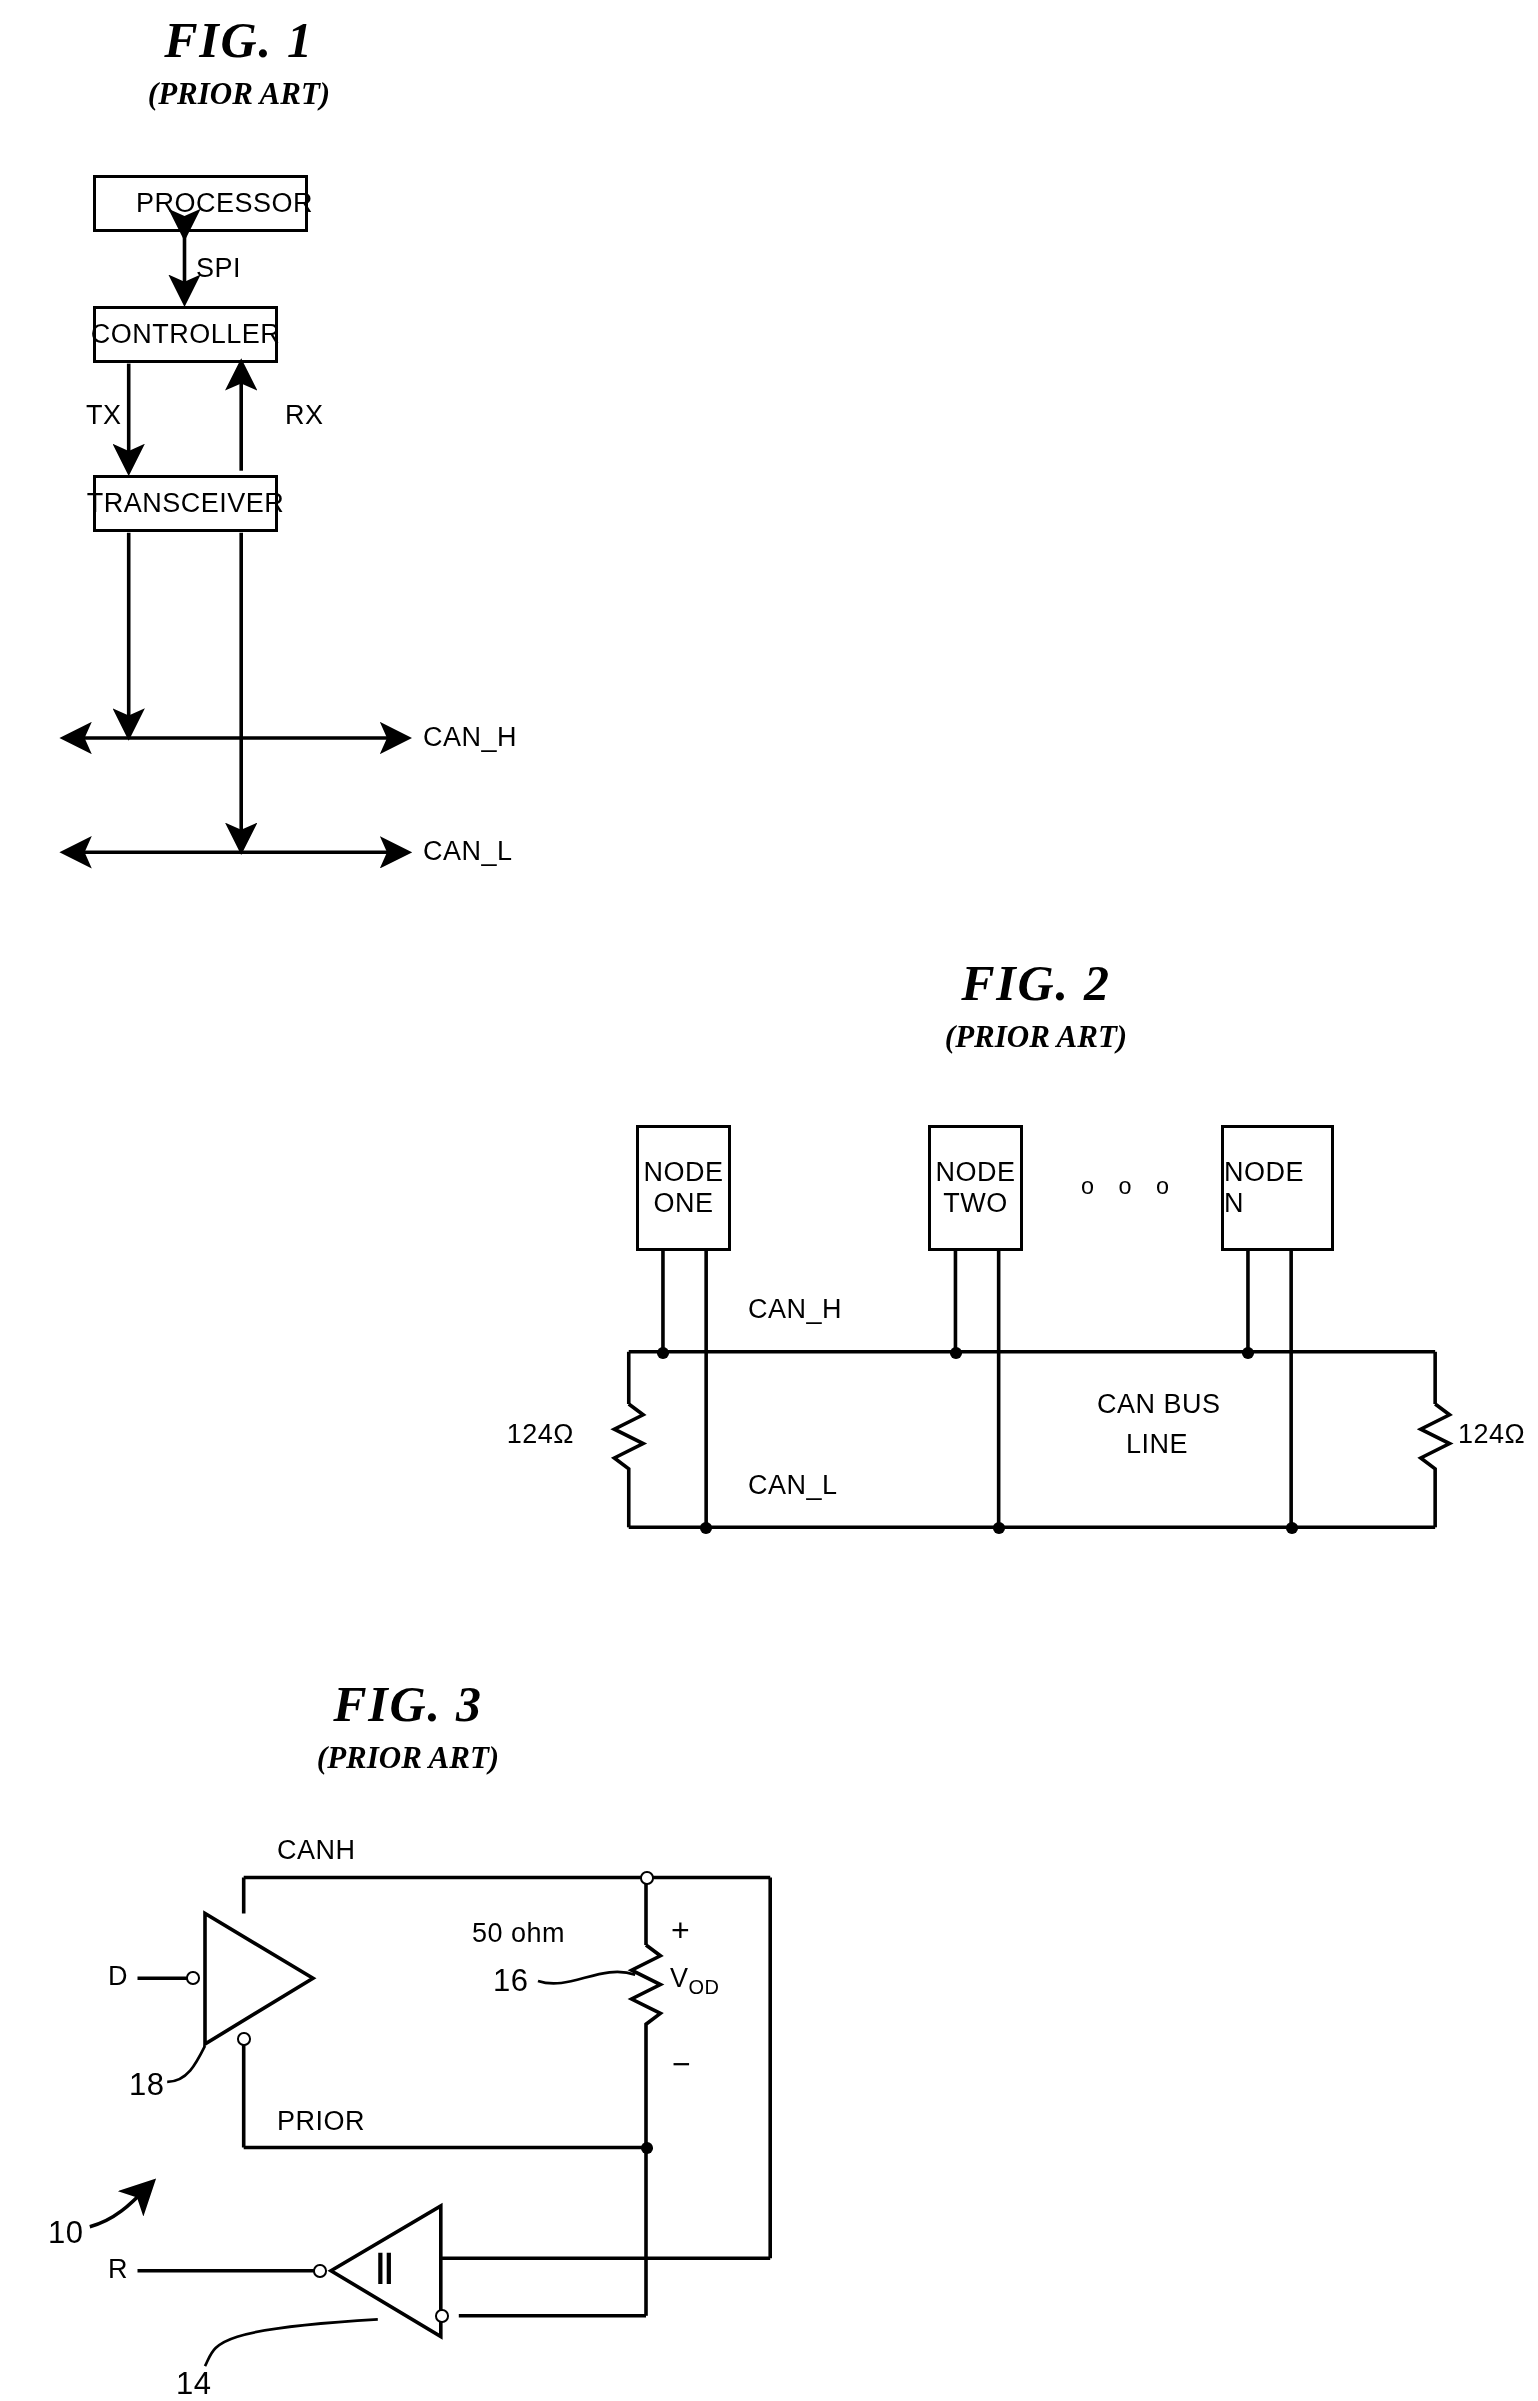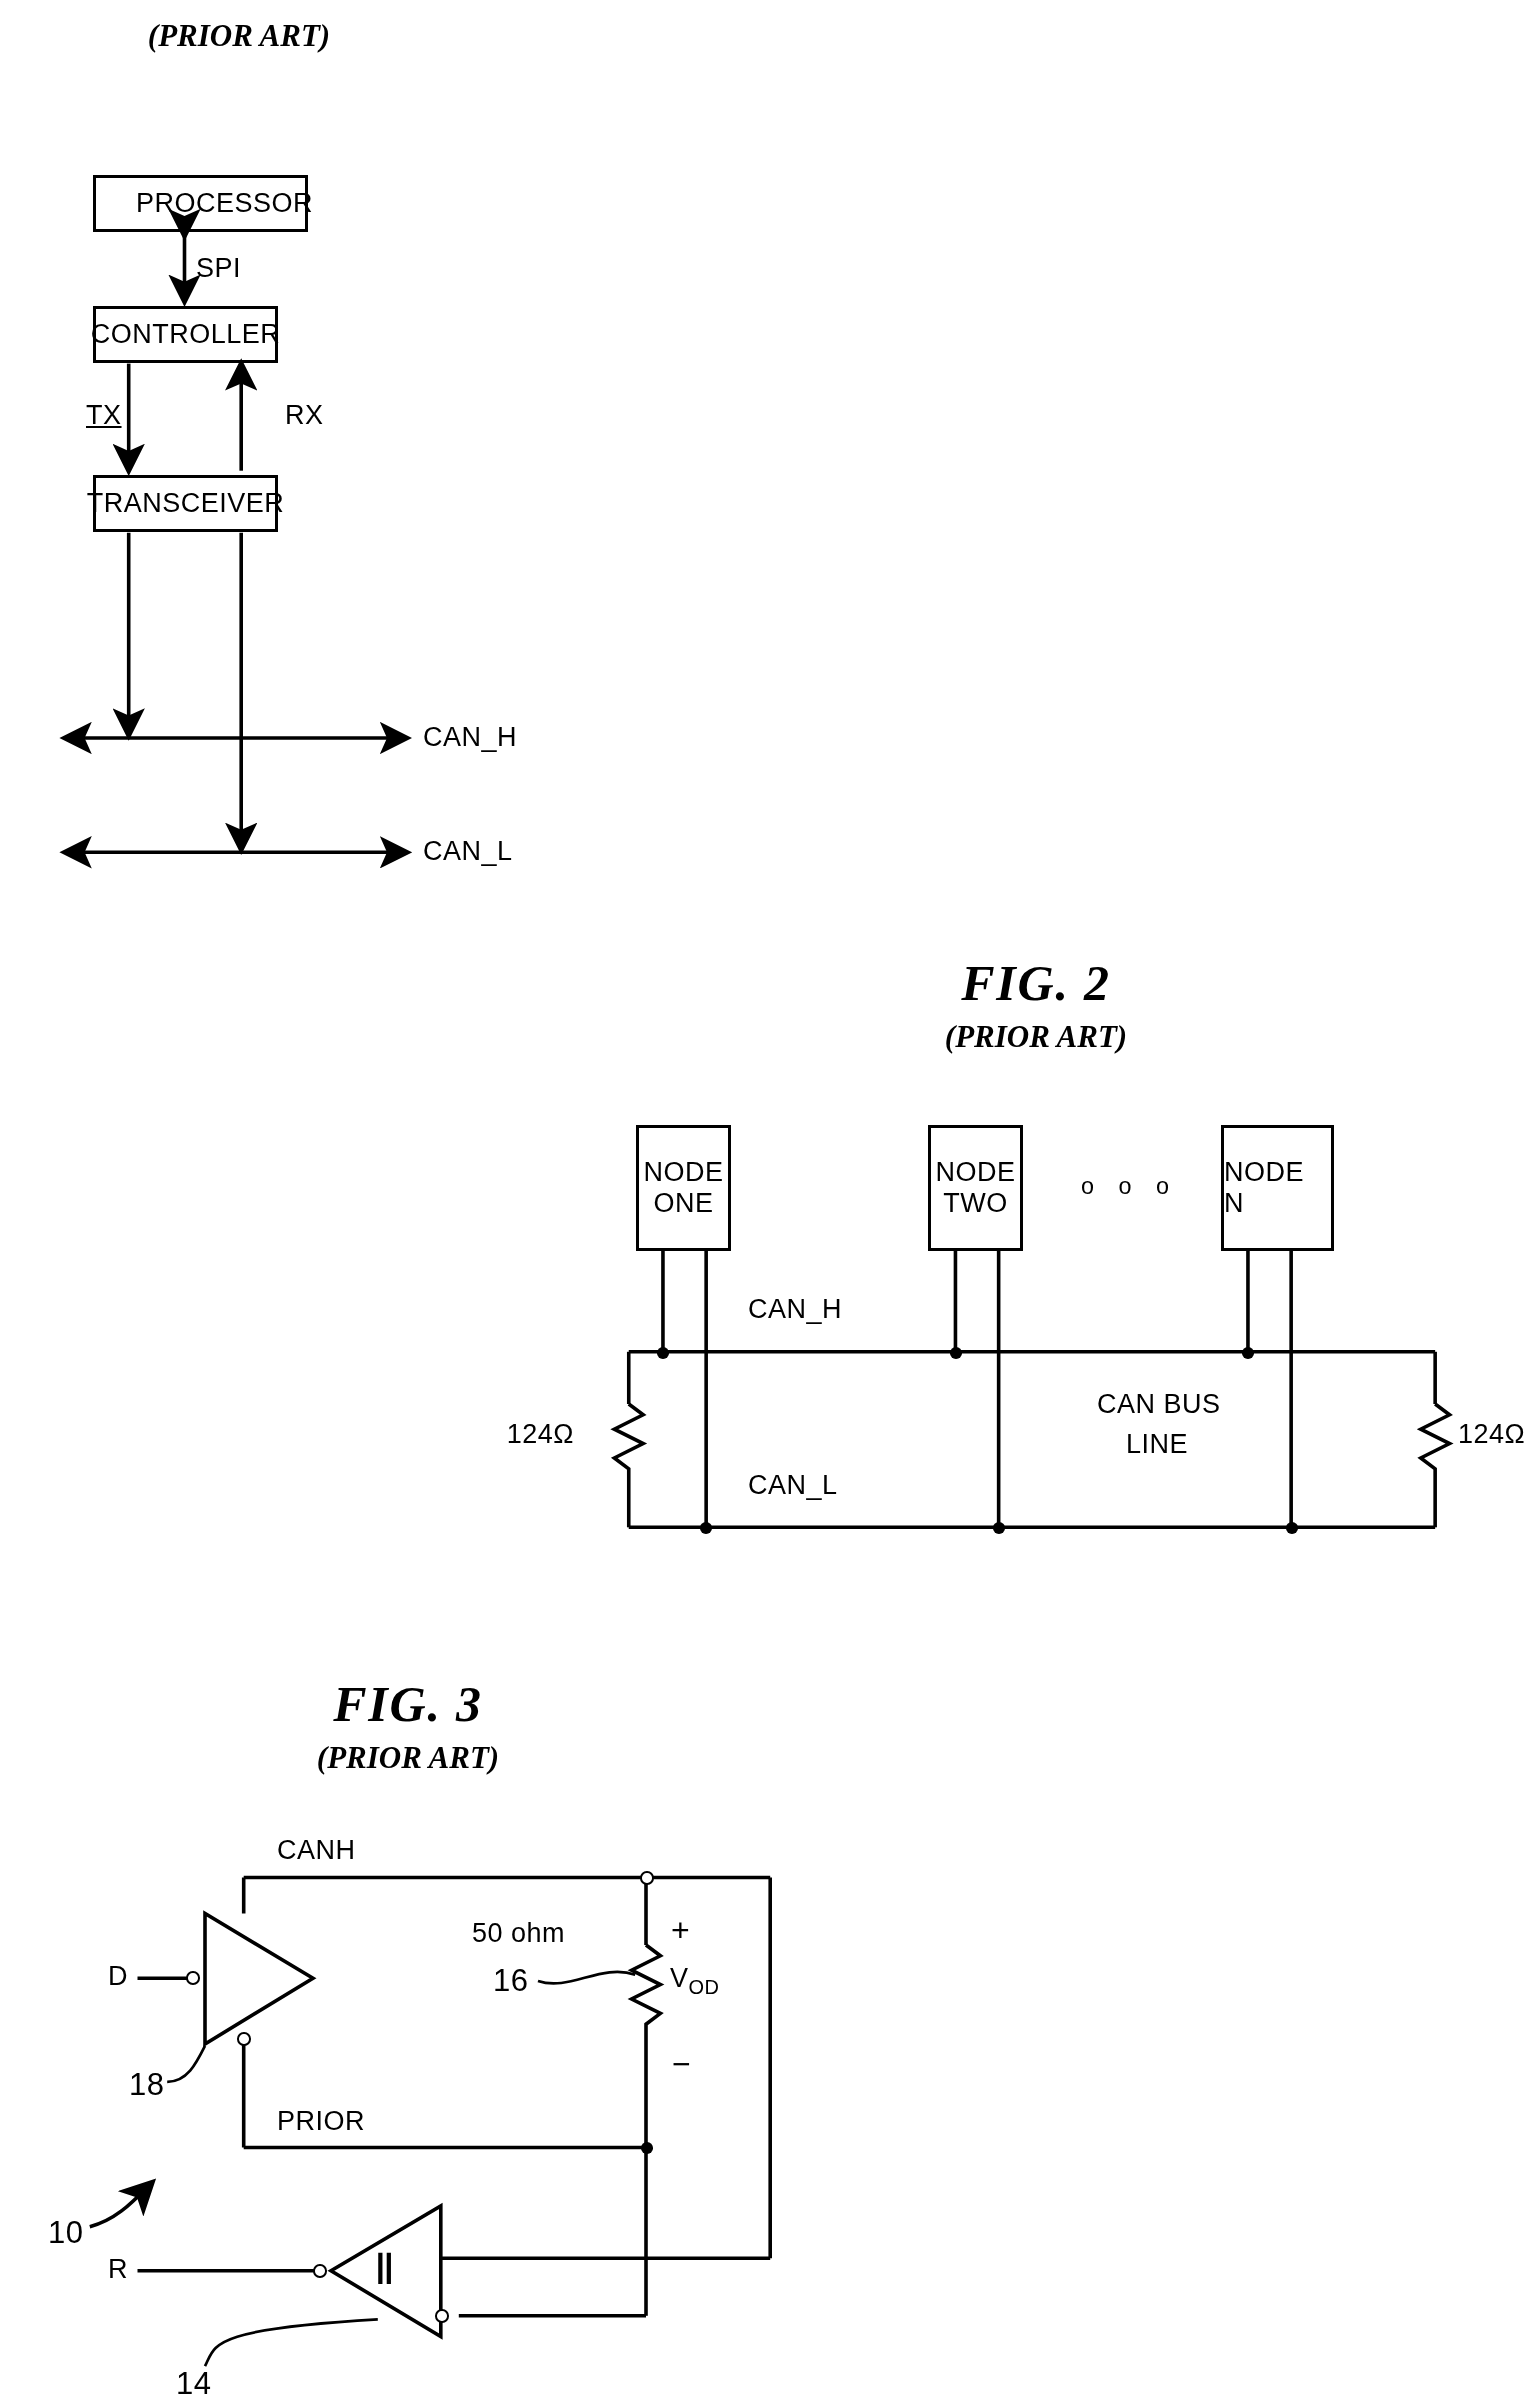--- a/index.html
+++ b/index.html
@@ -21,20 +21,21 @@
         border:2.7px solid #000;background:#fff;box-sizing:border-box;}
   svg{position:absolute;overflow:visible;}
   .sub-lbl{font-size:20px;}
 </style>
 </head>
 <body>
 
 <div class="fig" style="left:0px;top:0px;width:630px;height:936px;">
 
   <div class="ttl" style="left:86px;top:10.8px;width:306px;position:absolute;">
+    <span class="main">FIG. 1</span>
     <span class="sub">(PRIOR ART)</span>
   </div>
 
   <div class="box" style="left:93px;top:175px;width:215px;height:57px;padding-left:48px;">
     <span>PROCESSOR</span>
   </div>
 
   <svg style="left:0px;top:0px;width:630px;height:936px;" viewBox="0 0 700 1040" width="630" height="936">
     <defs>
       <marker id="ah" markerWidth="9" markerHeight="9" refX="7.5" refY="4.5" orient="auto">
@@ -46,21 +47,21 @@
   <div class="lbl" style="left:196px;top:253px;">SPI</div>
 
   <div class="box" style="left:93px;top:306px;width:185px;height:57px;">
     <span>CONTROLLER</span>
   </div>
 
   <svg style="left:0px;top:0px;width:630px;height:936px;" viewBox="0 0 700 1040" width="630" height="936">
     <line x1="143" y1="404" x2="143" y2="523" stroke="#000" stroke-width="4" marker-end="url(#ah)"></line>
     <line x1="268" y1="523" x2="268" y2="404" stroke="#000" stroke-width="4" marker-end="url(#ah)"></line>
   </svg>
-  <div class="lbl" style="left:86px;top:400px;text-decoration:underline;">TX</div>
+  <div class="lbl" style="left:86px;top:400px;">TX</div>
   <div class="lbl" style="left:253px;top:400px;margin-left:32px;">RX</div>
 
   <div class="box" style="left:93px;top:475px;width:185px;height:57px;">
     <span>TRANSCEIVER</span>
   </div>
 
   <svg style="left:0px;top:0px;width:630px;height:936px;" viewBox="0 0 700 1040" width="630" height="936">
 
     <line x1="143" y1="592" x2="143" y2="817" stroke="#000" stroke-width="4" marker-end="url(#ah)"></line>
 

